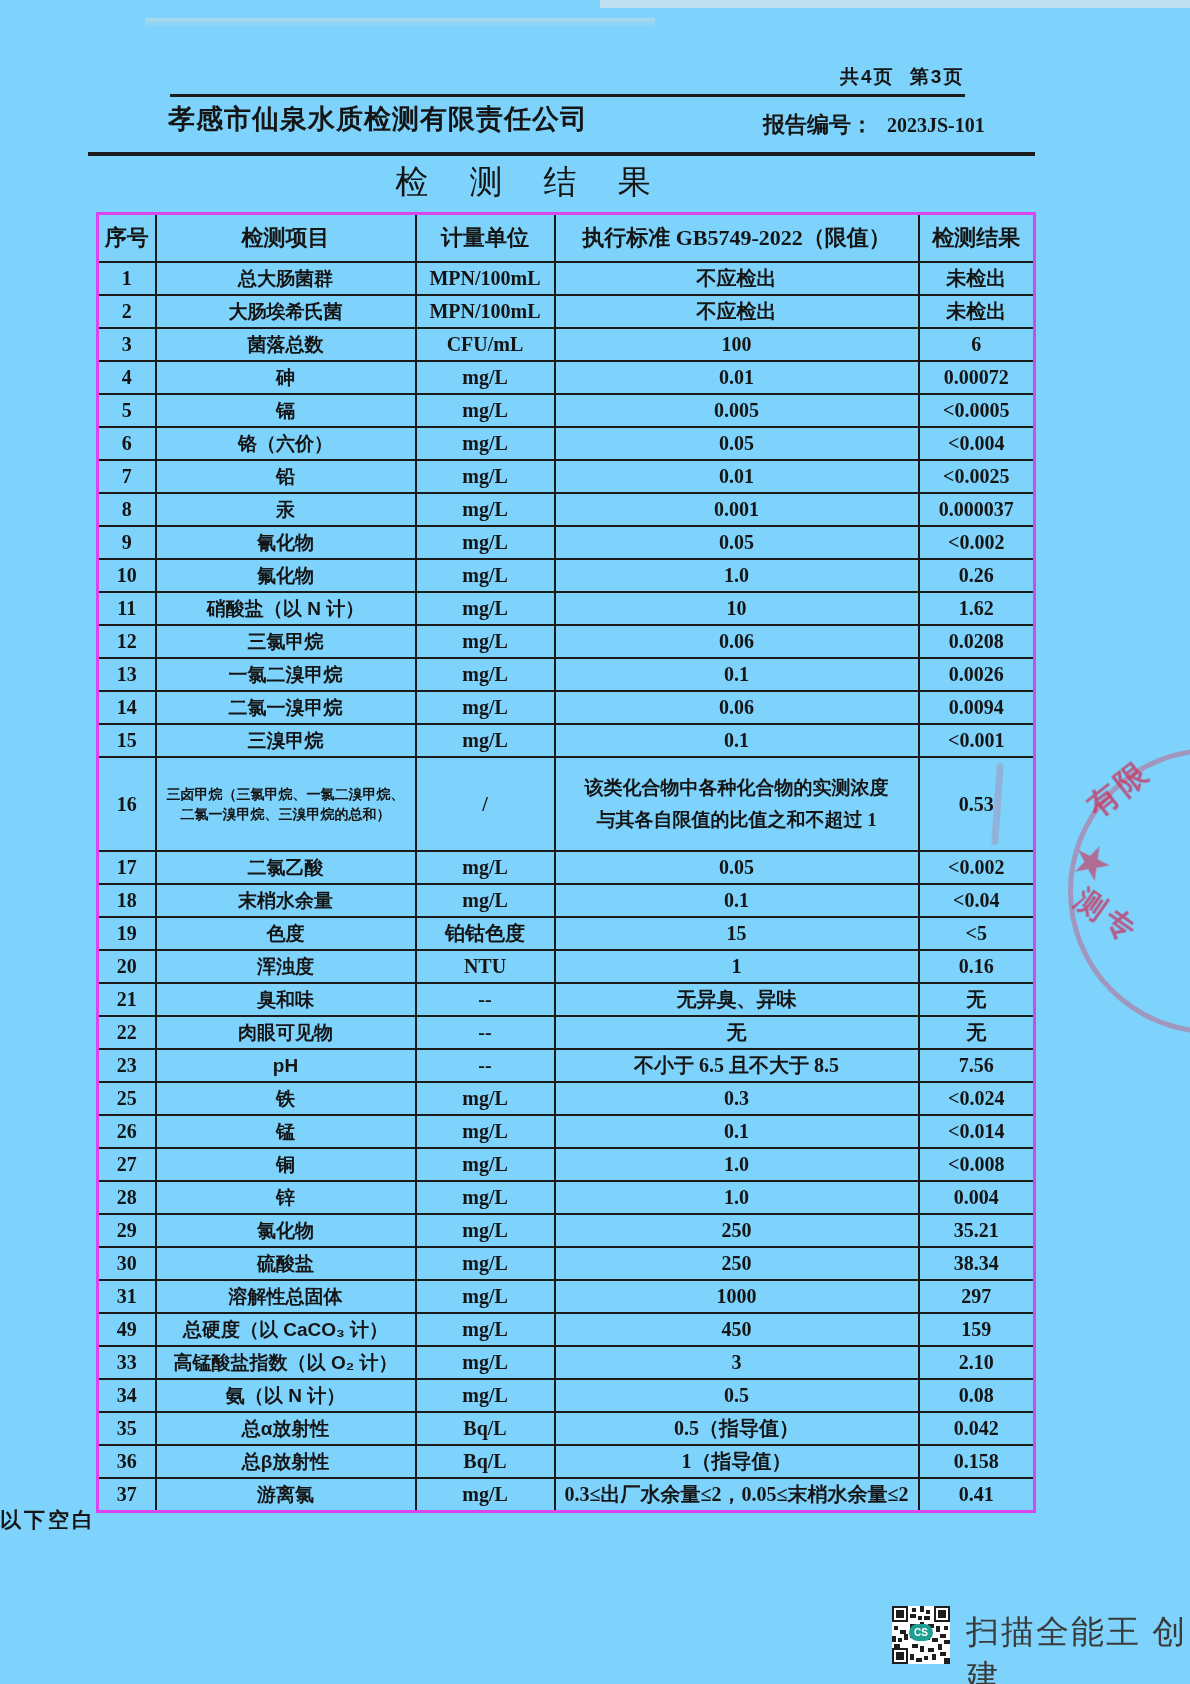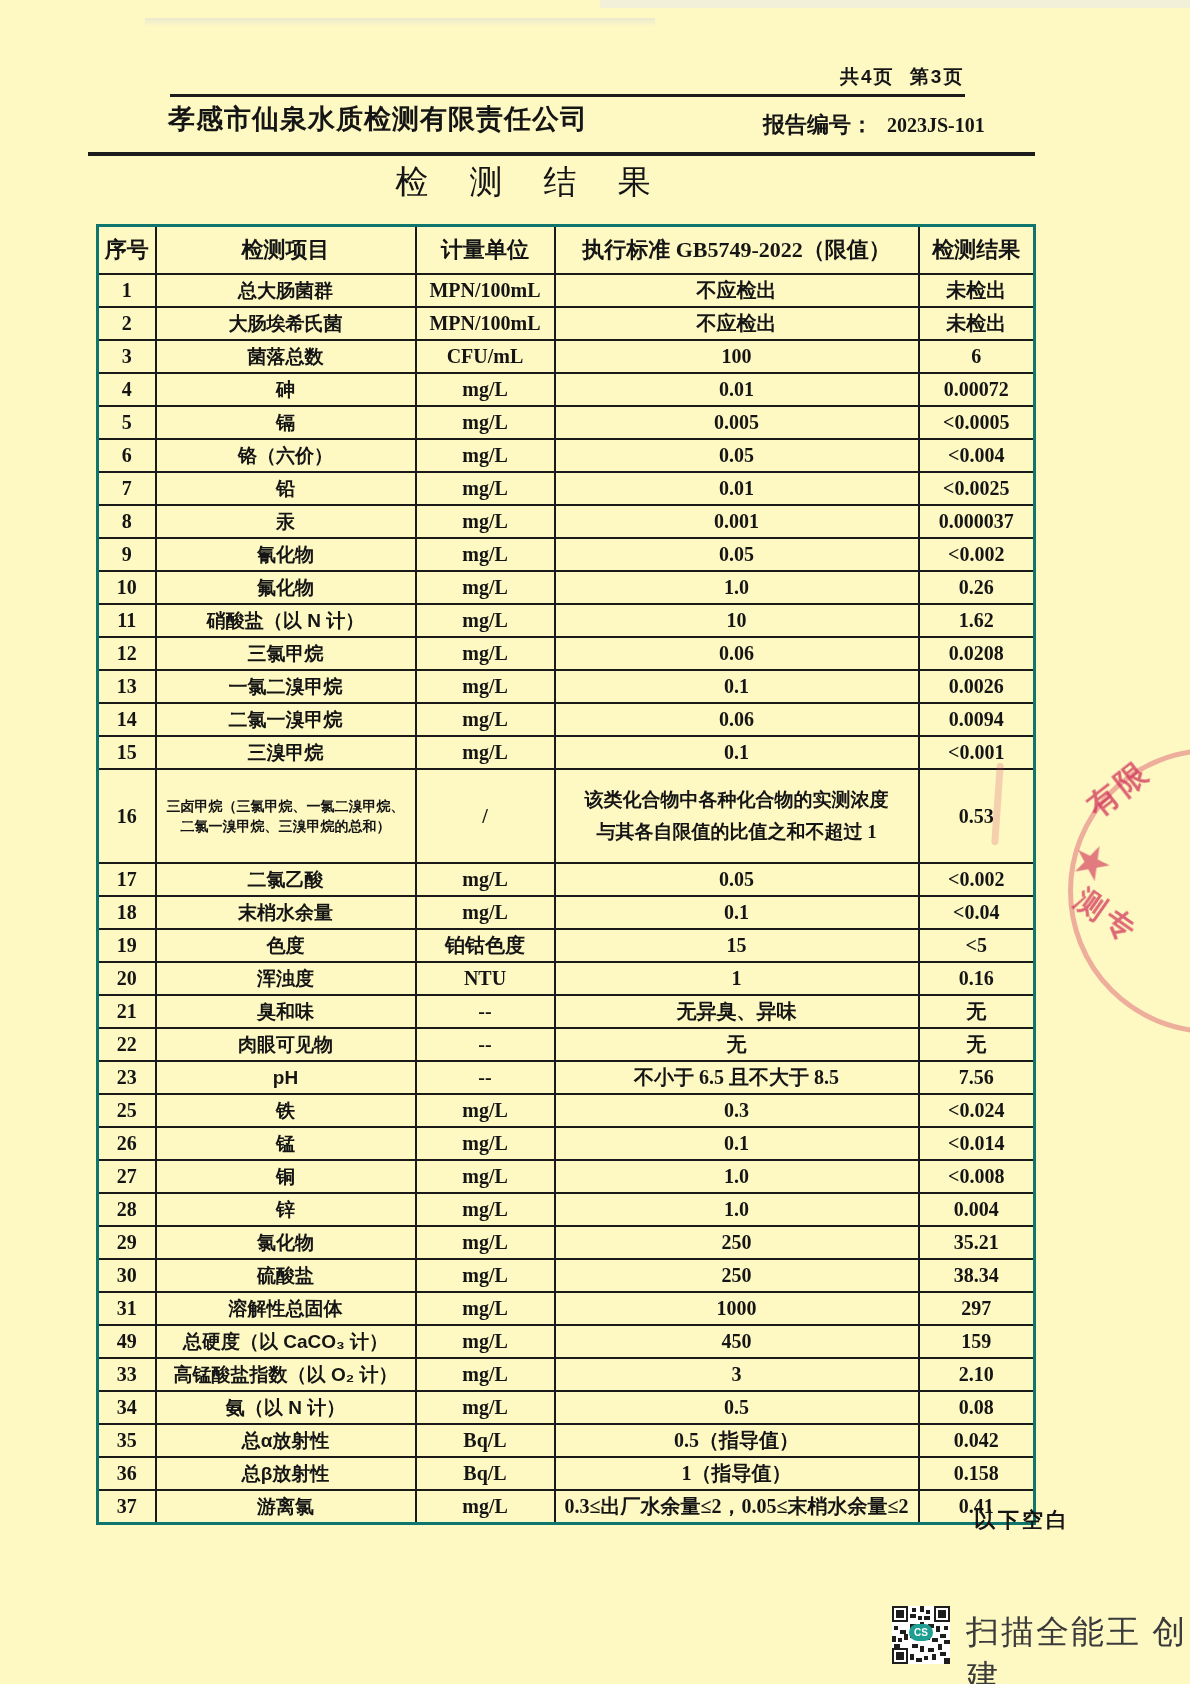--- a/index.html
+++ b/index.html
@@ -1,17 +1,17 @@
 <!DOCTYPE html>
 <html><head>
 <meta charset="utf-8">
 <style>
   html,body{margin:0;padding:0;background:#fbfbfa;}
   .page{
-    position:relative;width:1190px;height:1684px;background:#fef9c3;
+    position:relative;width:1190px;height:1684px;background:#7dd3fc;
     overflow:hidden;font-family:"Liberation Sans","DejaVu Sans",sans-serif;color:#151515;
   }
   
   .artifact-top-left{position:absolute;left:145px;top:18px;width:510px;height:9px;
     background:linear-gradient(to bottom,#dcdcda,rgba(220,220,218,0));opacity:.55;}
   .artifact-top-right{position:absolute;left:600px;top:0;width:590px;height:8px;
     background:#e9e9e7;opacity:.6;}
 
   .page-info{position:absolute;left:840px;top:64px;font-size:19px;font-weight:700;
     letter-spacing:2px;word-spacing:8px;}
@@ -25,31 +25,31 @@
     font-size:33px;font-weight:400;letter-spacing:16px;}
 
   table.results{
     position:absolute;left:96px;top:212px;width:937px;border-collapse:collapse;
     table-layout:fixed;
   }
   table.results th,table.results td{
     border:2px solid #1a1a1a;text-align:center;vertical-align:middle;
     padding:0 2px;overflow:hidden;
   }
-  table.results{border:3px solid #0f766e;margin-top:12px;}
+  table.results{border:3px solid #d946ef;}
   table.results th{height:46px;font-size:22px;font-weight:800;
     font-family:"Liberation Serif","DejaVu Serif",serif;}
   table.results td{height:31px;font-size:20px;font-weight:700;
     font-family:"Liberation Serif","DejaVu Serif",serif;}
   table.results td.c-item{font-family:"Liberation Sans","DejaVu Sans",sans-serif;font-size:19px;}
   tr.tall-row td{height:92px;}
   tr.tall-row td.c-item{font-size:14px;line-height:1.45;padding:0 10px;}
   tr.tall-row td.c-standard{font-size:19px;line-height:1.7;padding:0 26px;}
 
-  .blank-note{position:absolute;left:0;top:1506px;width:1070px;text-align:right;
+  .blank-note{position:absolute;left:0;top:1506px;width:1070px;text-align:left;
     font-size:21px;font-weight:700;letter-spacing:3px;}
 
   .footer-qr{position:absolute;left:892px;top:1606px;width:58px;height:58px;}
   .qr-badge{position:absolute;left:17px;top:18px;width:24px;height:17px;border-radius:9px;
     background:#1f9e93;color:#fff;font-size:10px;font-weight:700;line-height:17px;
     text-align:center;letter-spacing:0;}
   .footer-caption{position:absolute;left:966px;top:1610px;font-size:33px;color:#3b3b3b;
     font-weight:500;letter-spacing:2px;}
 
   

